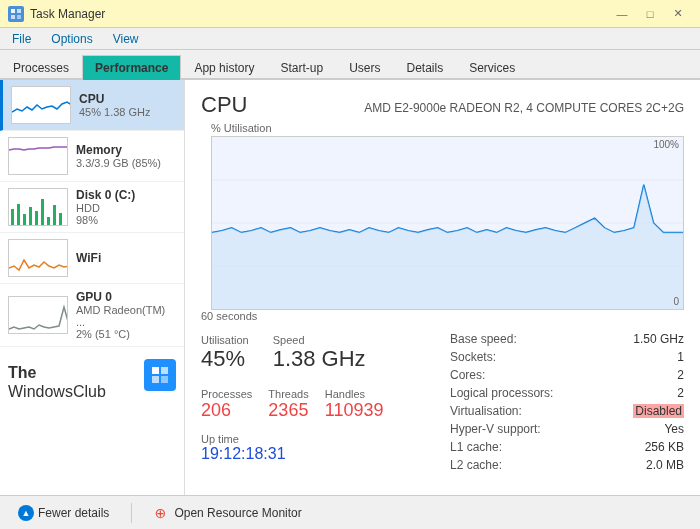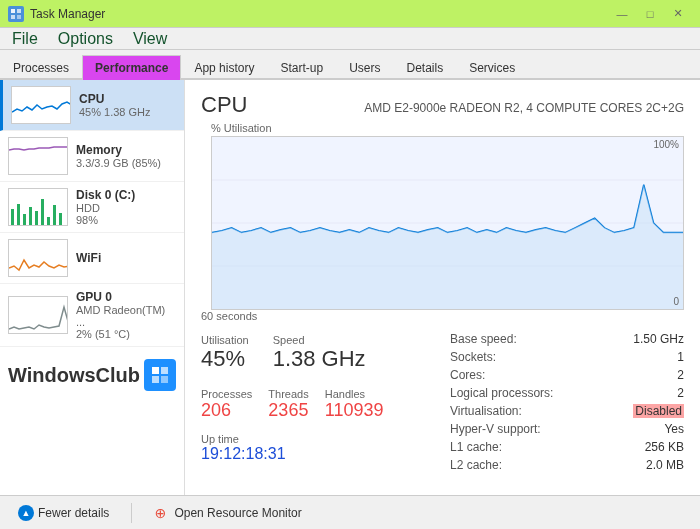--- a/index.html
+++ b/index.html
@@ -1,19 +1,19 @@
 <!DOCTYPE html>
 <html><head>
   <meta charset="utf-8">
   <style>
     * { box-sizing: border-box; margin: 0; padding: 0; }
     body { font-family: 'Segoe UI', Arial, sans-serif; font-size: 12px; background: #f0f0f0; width: 700px; height: 529px; overflow: hidden; }
 
     .title-bar {
-      background: #bef264;
+      background: #fef9c3;
       border-bottom: 1px solid #ccc;
       padding: 4px 8px;
       display: flex;
       align-items: center;
       justify-content: space-between;
       height: 28px;
     }
     .title-bar-left { display: flex; align-items: center; gap: 6px; font-size: 12px; color: #333; }
     .title-bar-icon { width: 16px; height: 16px; background: #4a90d9; border-radius: 2px; display: flex; align-items: center; justify-content: center; }
     .title-bar-controls { display: flex; gap: 0; }
@@ -21,40 +21,40 @@
 
     .menu-bar {
       background: #f0f0f0;
       border-bottom: 1px solid #ccc;
       padding: 2px 8px;
       display: flex;
       gap: 12px;
       height: 22px;
       align-items: center;
     }
-    .menu-item { font-size: 16px; color: #14532d; cursor: pointer; padding: 1px 4px; }
+    .menu-item { font-size: 12px; color: #0369a1; cursor: pointer; padding: 1px 4px; }
 
     .tab-bar {
       background: #f0f0f0;
       border-bottom: 2px solid #ccc;
       display: flex;
       height: 30px;
       align-items: flex-end;
     }
     .tab {
       padding: 5px 12px;
       font-size: 12px;
       color: #333;
       cursor: pointer;
       border: 1px solid transparent;
       border-bottom: none;
       margin-bottom: -2px;
     }
     .tab.active {
-      background: #d946ef;
+      background: #14b8a6;
       border-color: #ccc;
       border-bottom-color: white;
       font-weight: 600;
     }
 
     .main-content {
       display: flex;
       height: calc(529px - 28px - 22px - 30px - 34px);
       background: white;
     }
@@ -276,21 +276,22 @@
         </svg>
       </div>
       <div class="sidebar-info">
         <div class="sidebar-title">GPU 0</div>
         <div class="sidebar-subtitle">AMD Radeon(TM) ...</div>
         <div class="sidebar-subtitle">2% (51 °C)</div>
       </div>
     </div>
 
     <div style="padding: 16px 8px; position: relative;">
-      <div style="font-size: 20px; font-weight: 700; color: #333; line-height: 1.2;">WindowsClub</div>
+      <div style="font-size: 16px; font-weight: 700; color: #333; line-height: 1.2;">The</div>
+      <div style="font-size: 16px; font-weight: 400; color: #333; line-height: 1.2;">WindowsClub</div>
       <div style="position: absolute; top: 12px; right: 8px; width: 32px; height: 32px; background: #1e90ff; border-radius: 4px; display: flex; align-items: center; justify-content: center;">
         <svg width="20" height="20" viewBox="0 0 20 20">
             <rect x="2" y="2" width="7" height="7" fill="white"></rect>
             <rect x="11" y="2" width="7" height="7" fill="white" opacity="0.7"></rect>
             <rect x="2" y="11" width="7" height="7" fill="white" opacity="0.7"></rect>
             <rect x="11" y="11" width="7" height="7" fill="white" opacity="0.5"></rect>
           </svg>
       </div>
     </div>
 

